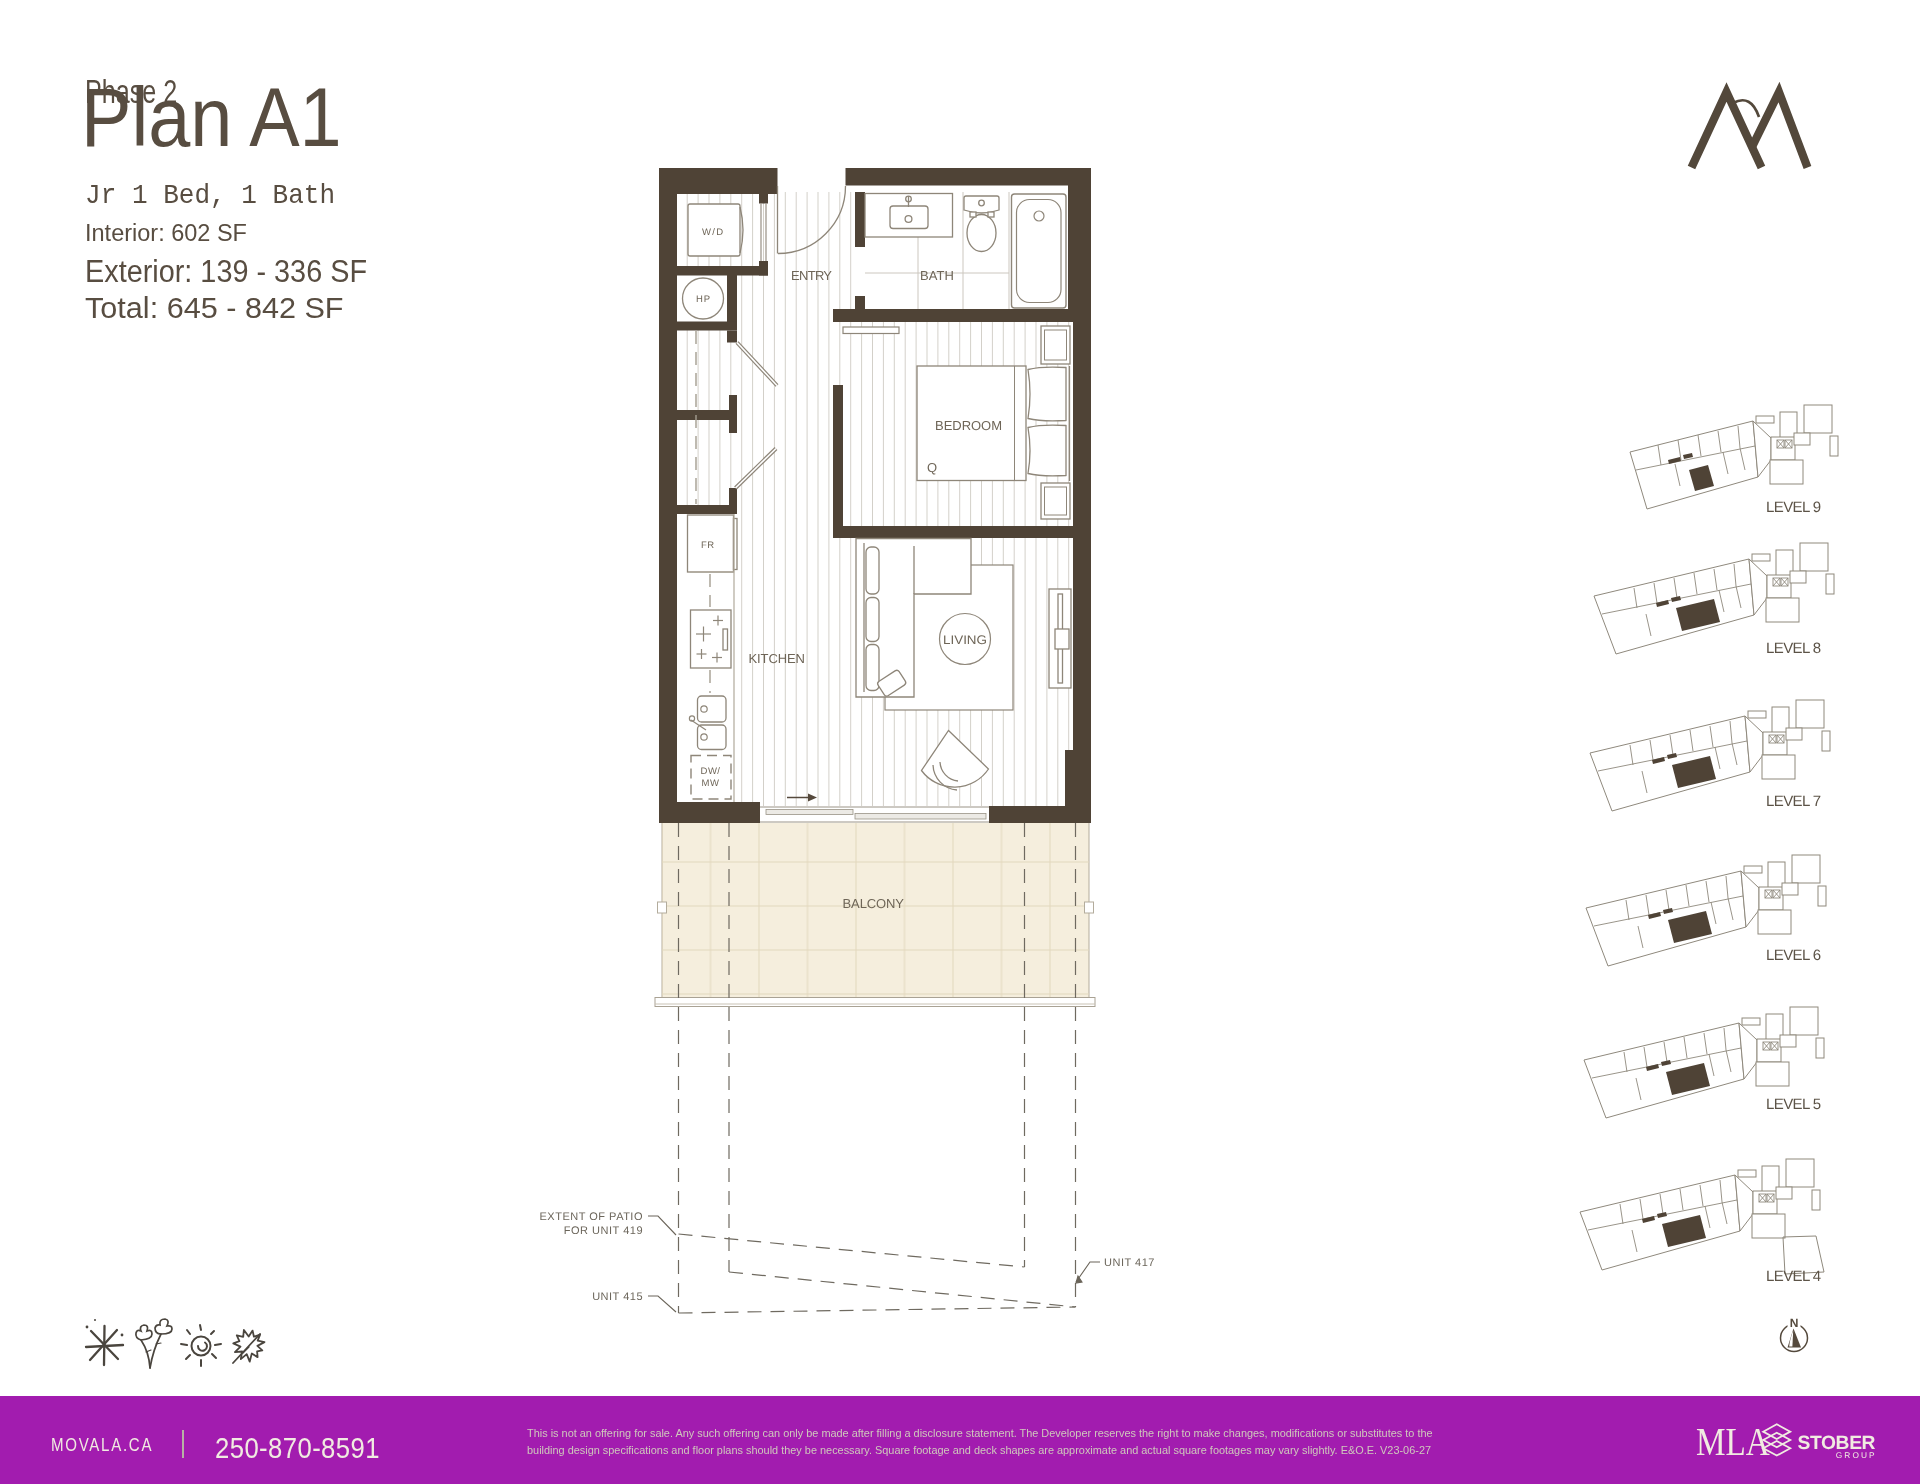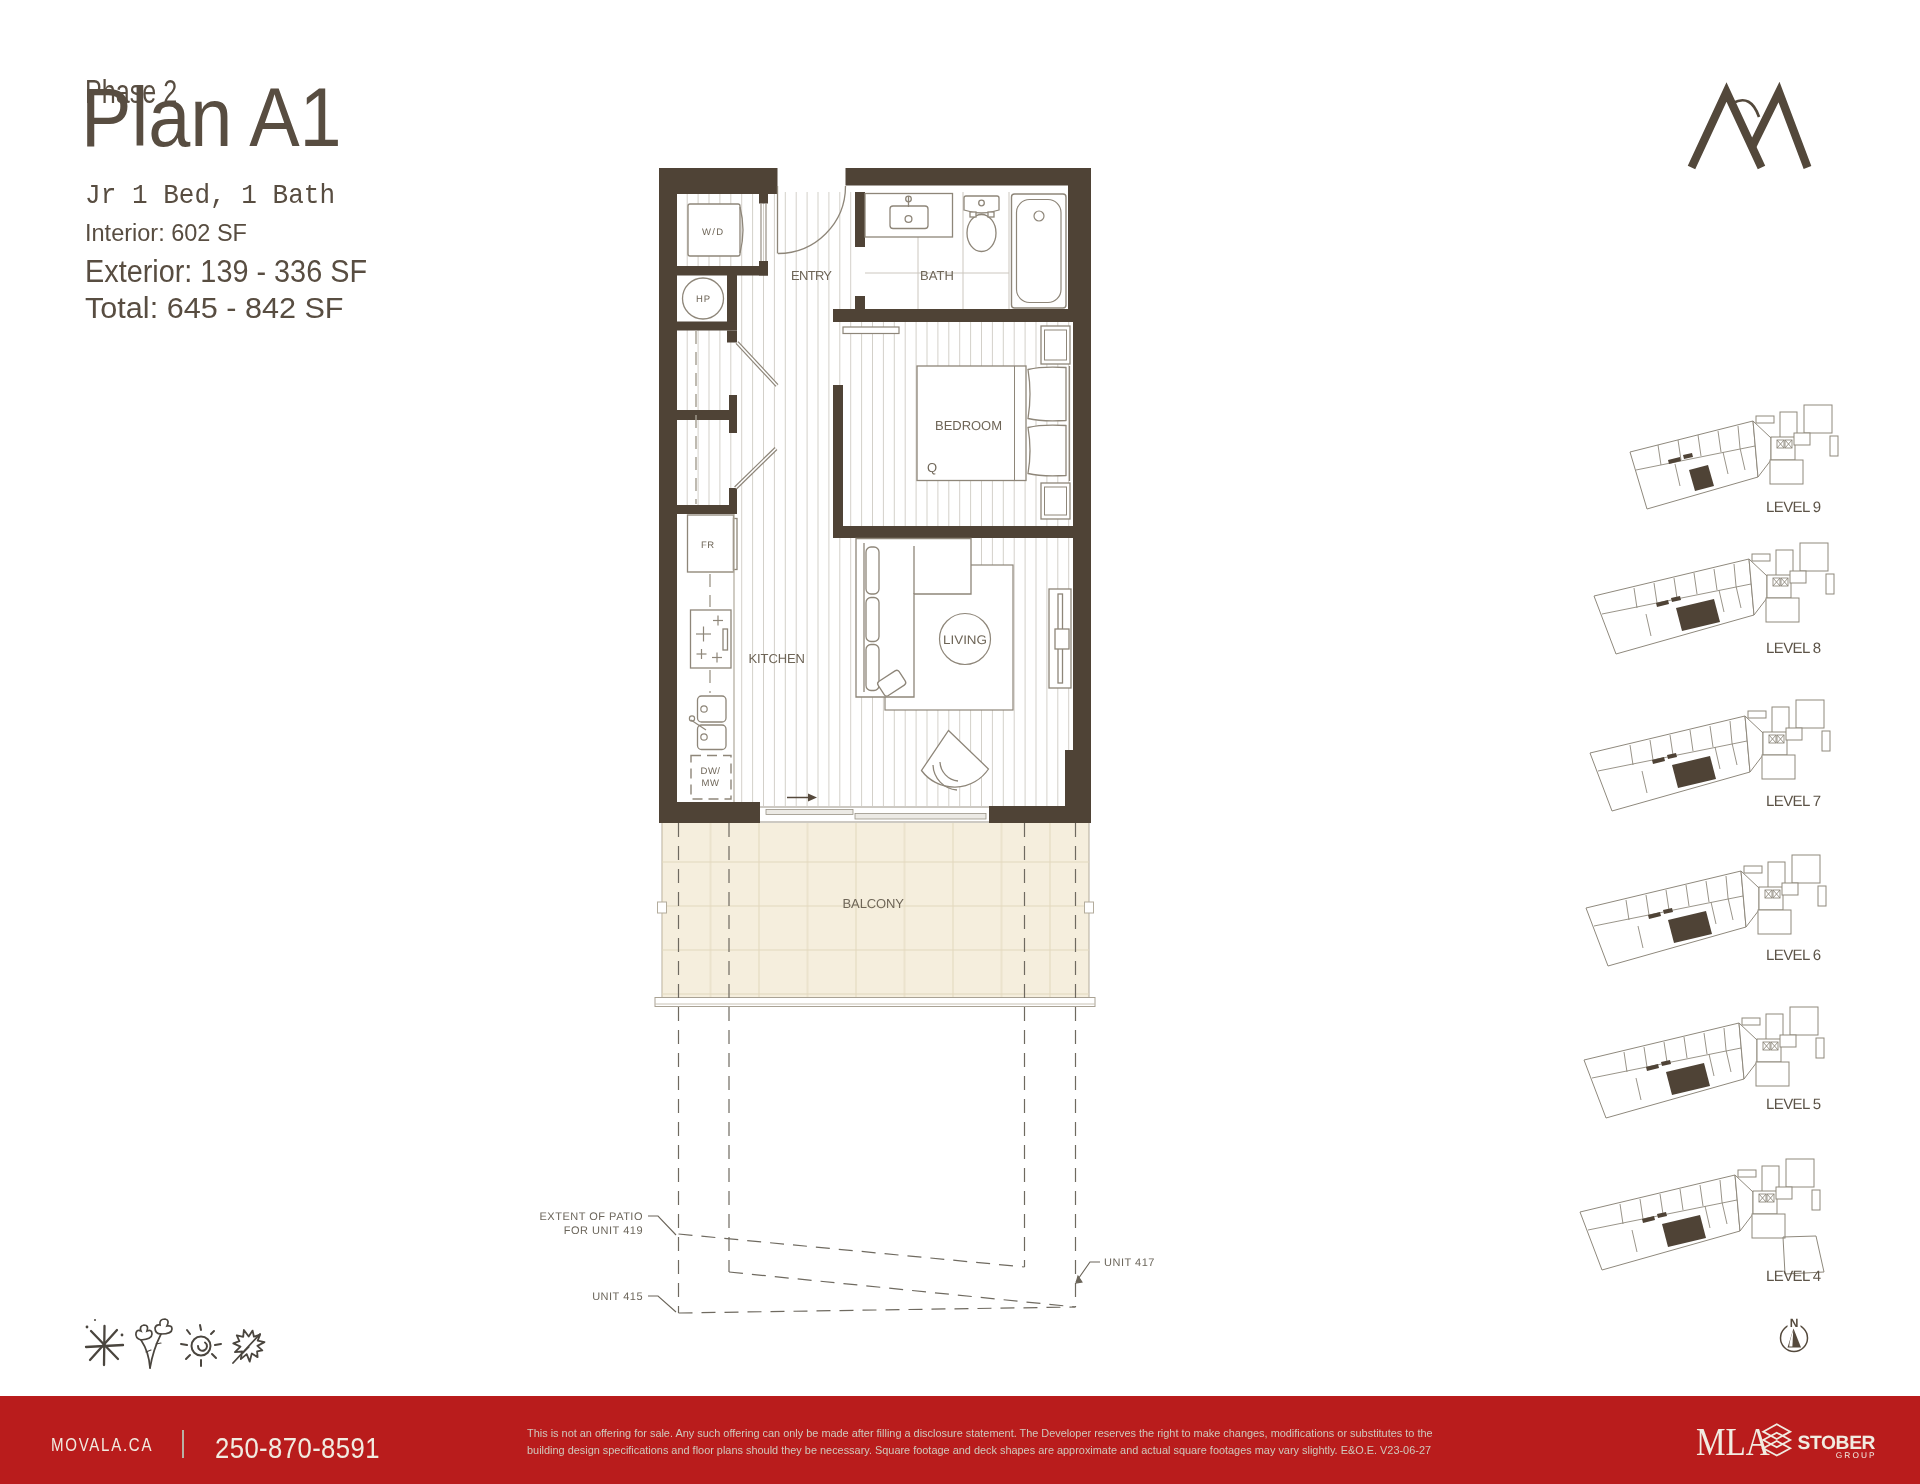--- a/index.html
+++ b/index.html
@@ -1,20 +1,20 @@
 <!DOCTYPE html>
 <html><head>
 <meta charset="utf-8">
 <style>
   html,body{margin:0;padding:0;width:1920px;height:1484px;background:#ffffff;overflow:hidden;}
   body{font-family:"Liberation Sans", sans-serif;position:relative;-webkit-font-smoothing:antialiased;}
   .abs{position:absolute;}
   .ttl{color:#584d41;}
   .sq{display:inline-block;transform-origin:0 50%;}
-  #footer{position:absolute;left:0;top:1396px;width:1920px;height:88px;background:#b91c1c;}
+  #footer{position:absolute;left:0;top:1396px;width:1920px;height:88px;background:#a21caf;}
   svg text{text-rendering:geometricPrecision;}
 </style>
 </head>
 <body>
 
 <div class="abs ttl" style="left:85px;top:36px;font-size:33.5px;margin-top:37px;"><span class="sq" style="transform:scaleX(0.75);">Phase 2</span></div>
 
 <div class="abs ttl" style="left:81px;top:69px;font-size:84px;"><span class="sq" style="transform:scaleX(0.9);">Plan A1</span></div>
 
 <div class="abs ttl" style="left:85px;top:180px;font-size:28px;font-family:Liberation Mono, monospace;"><span class="sq" style="transform:scaleX(0.93);">Jr 1 Bed, 1 Bath</span></div>

